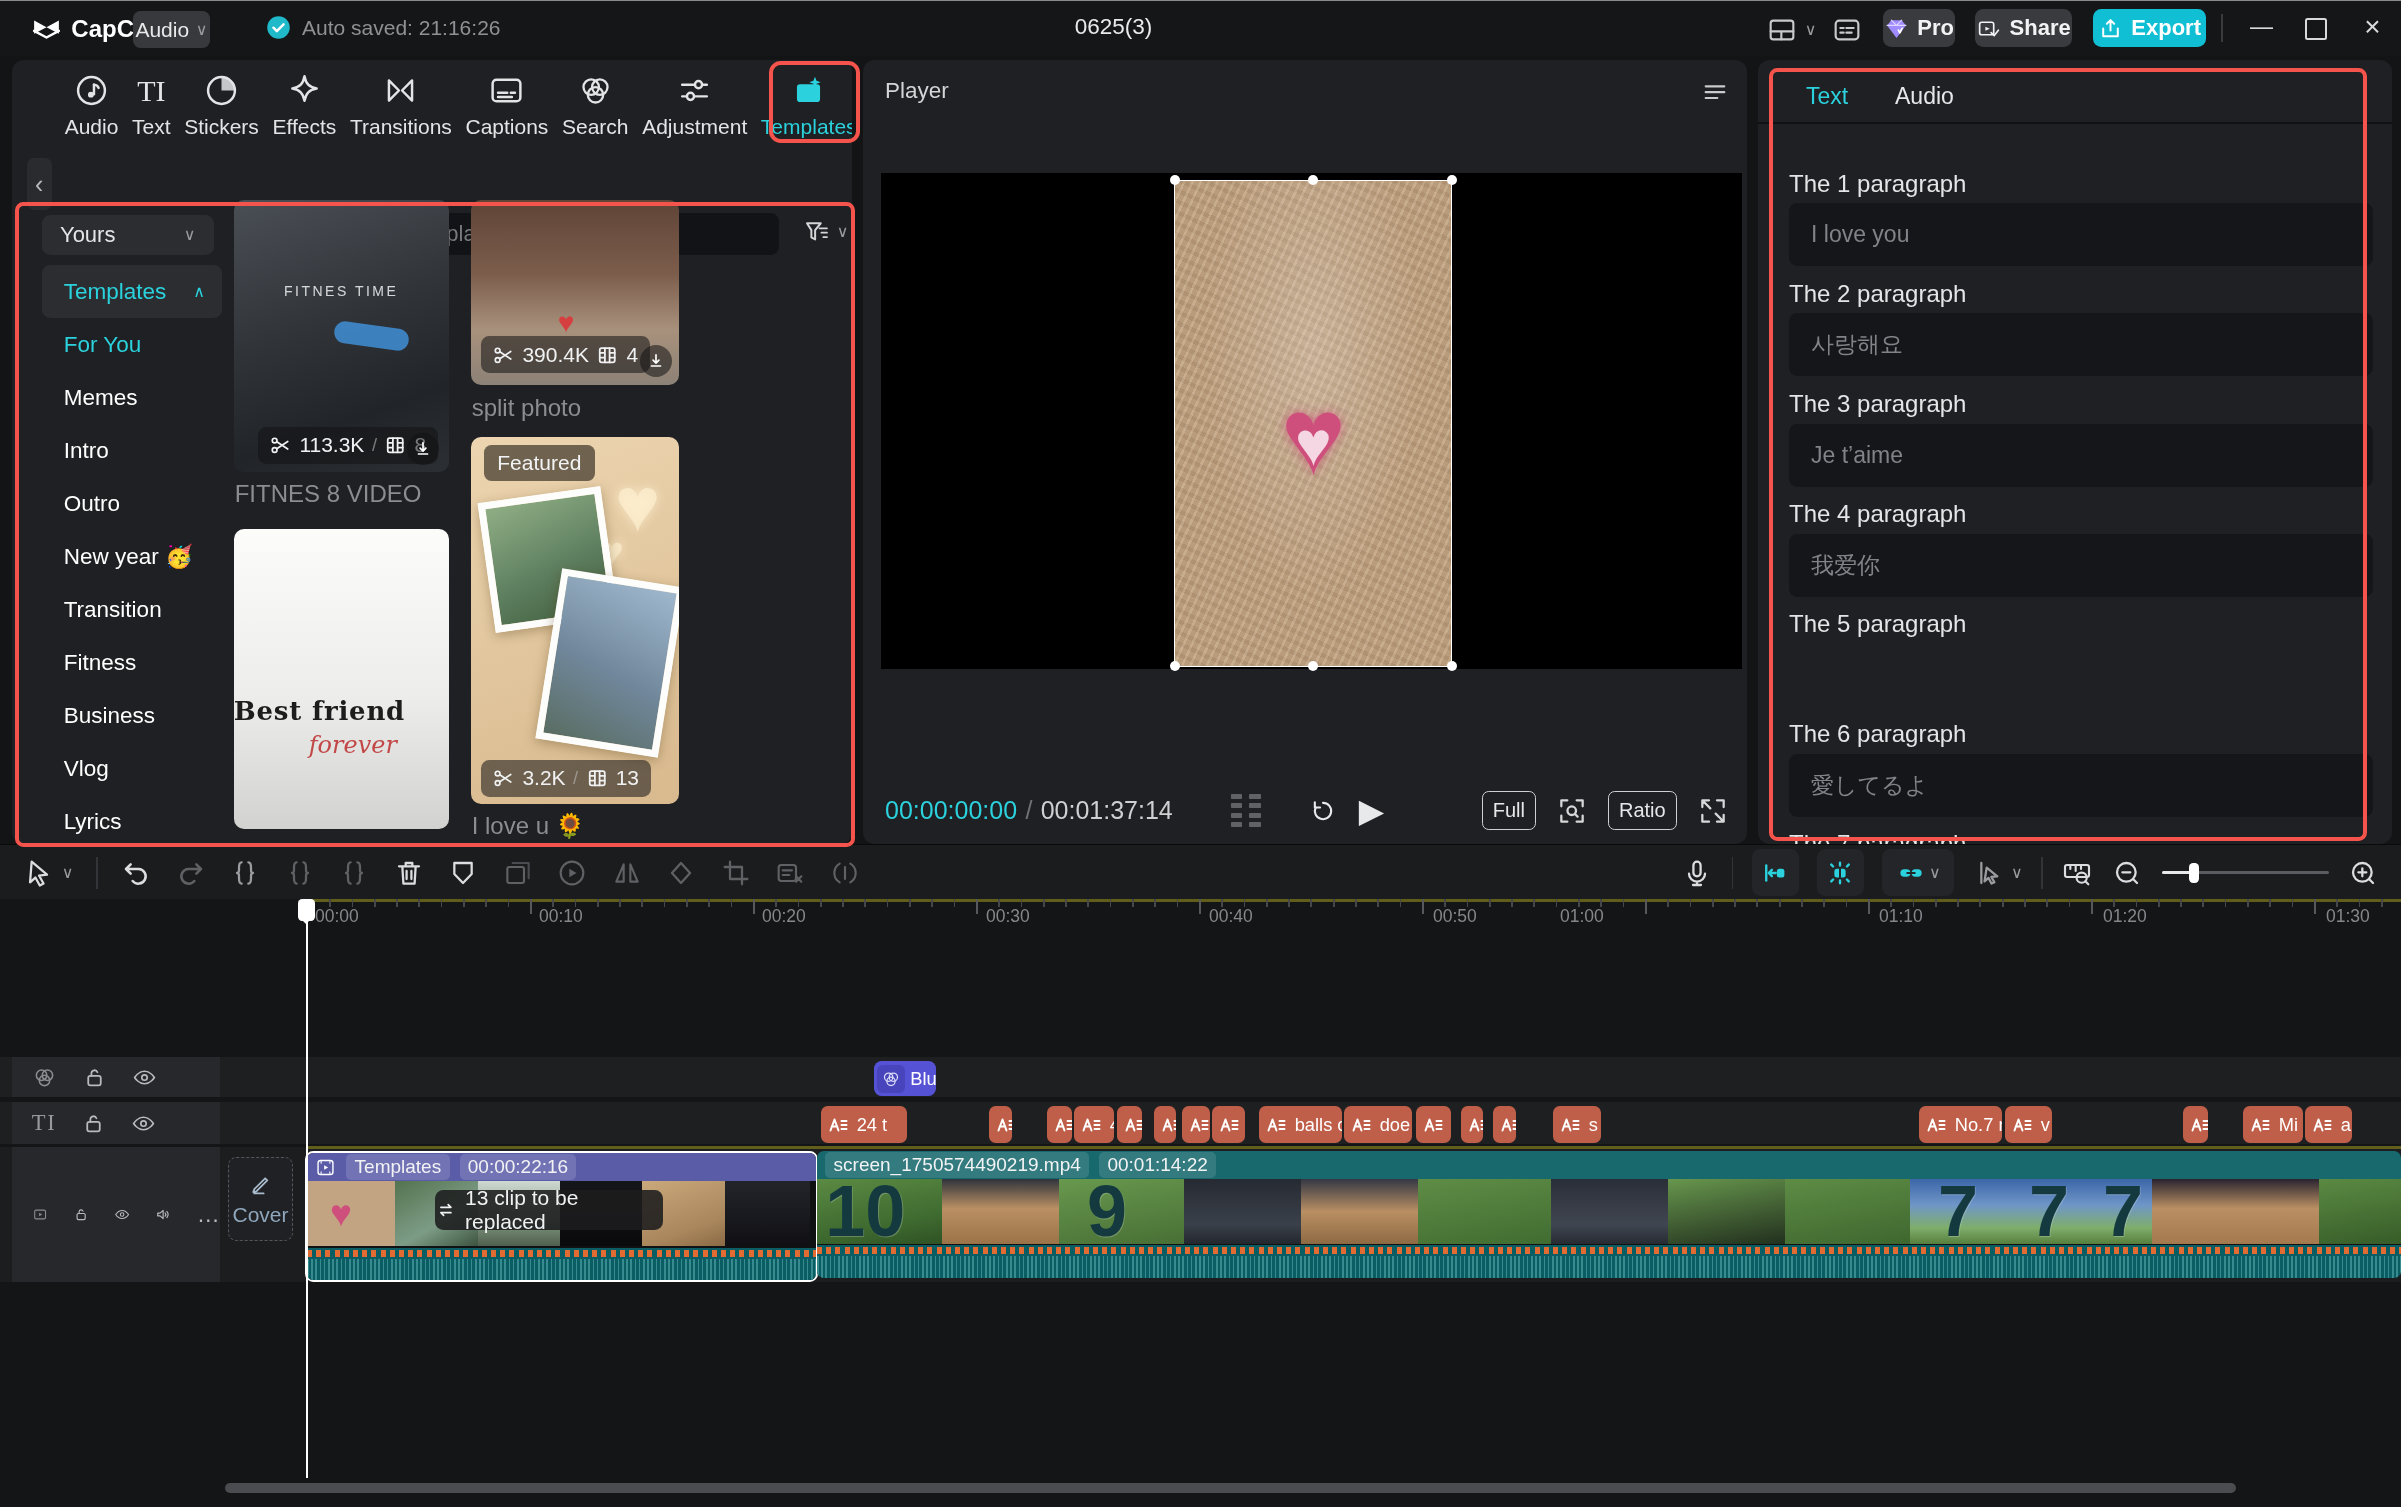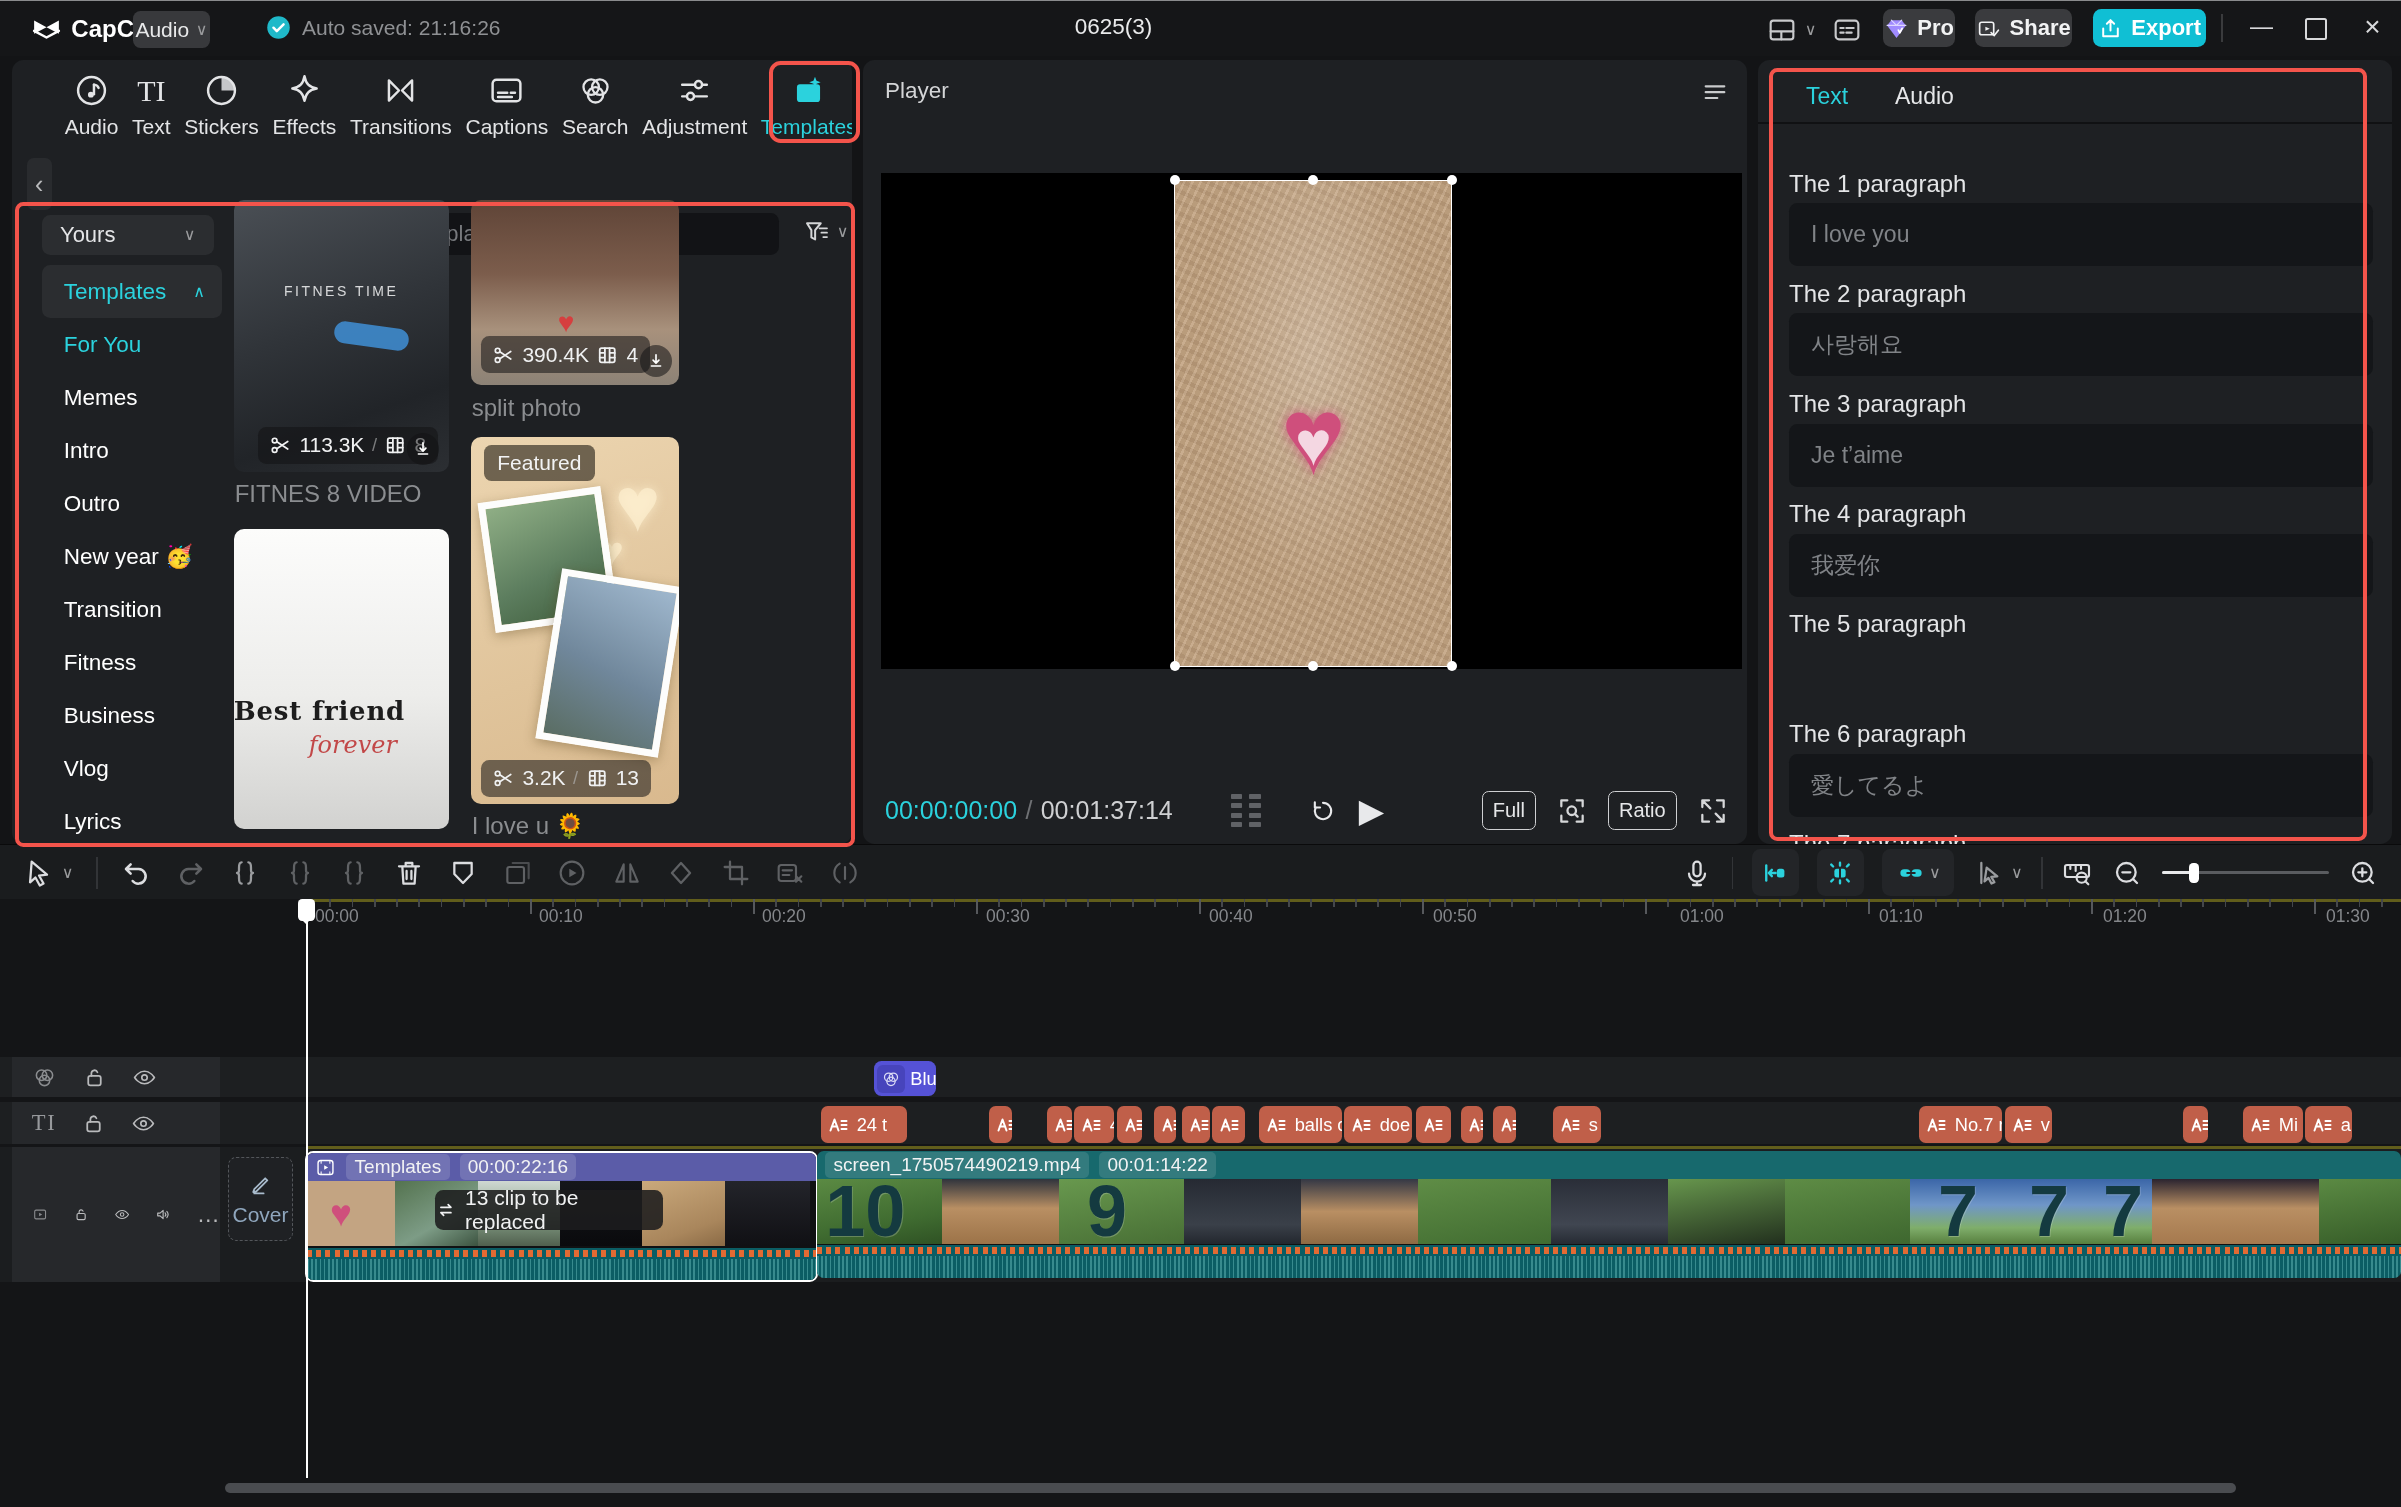--- a/index.html
+++ b/index.html
@@ -794,21 +794,21 @@
 
   <div class="timeline">
     <div class="oliveline" style="left:307px;top:0;width:2095px"></div>
     <div class="ticks"></div>
     <span class="rlabel" style="left:315px">00:00</span>
     <span class="rlabel" style="left:539px">00:10</span>
     <span class="rlabel" style="left:762px">00:20</span>
     <span class="rlabel" style="left:986px">00:30</span>
     <span class="rlabel" style="left:1209px">00:40</span>
     <span class="rlabel" style="left:1433px">00:50</span>
-    <span class="rlabel" style="left:1680px">01:00</span>
+    <span class="rlabel" style="left:1560px">01:00</span>
     <span class="rlabel" style="left:1879px">01:10</span>
     <span class="rlabel" style="left:2103px">01:20</span>
     <span class="rlabel" style="left:2326px">01:30</span>
 
     <div class="lane" style="top:158px;height:40px"></div>
     <div class="lane" style="top:203px;height:42px"></div>
     <div class="lane" style="top:248px;height:135px;background:#1b1d1f"></div>
     <div class="oliveline" style="left:307px;top:247px;width:2095px"></div>
 
     <div class="thdr" style="top:158px;width:208px;height:40px">

